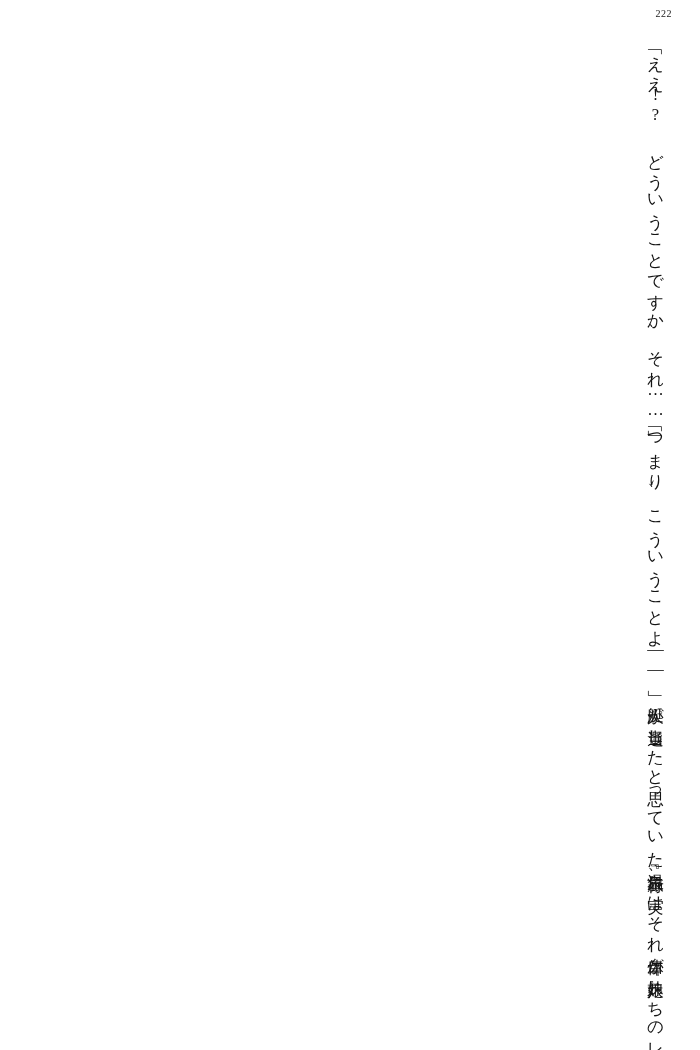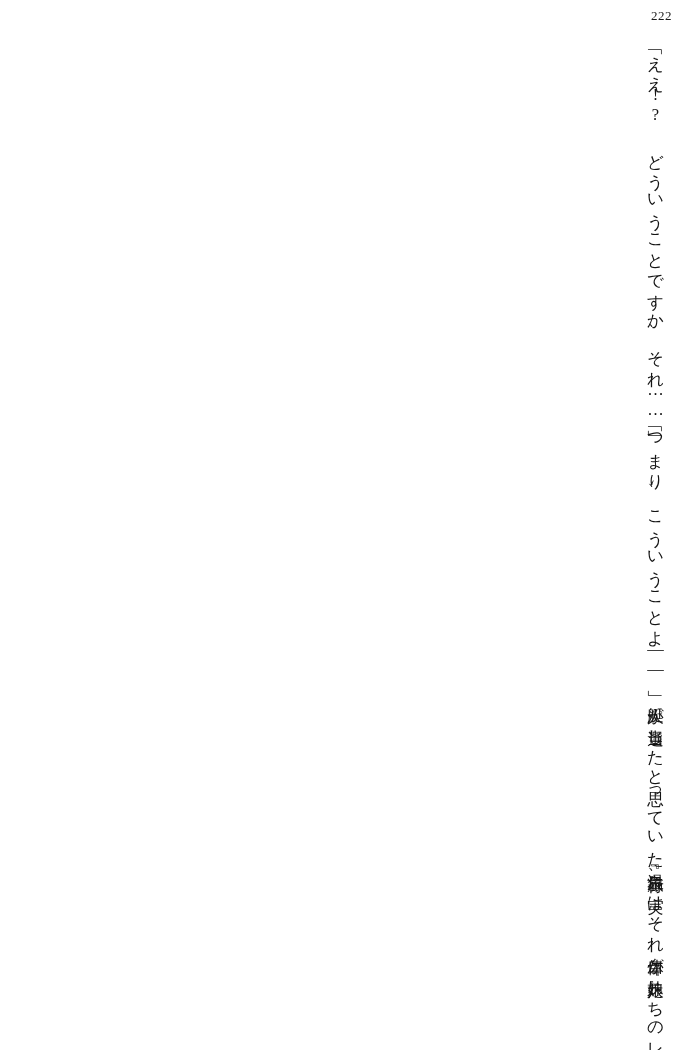--- a/index.html
+++ b/index.html
@@ -18,21 +18,21 @@
     position: relative;
     width: 700px;
     height: 1050px;
     box-sizing: border-box;
     background: #ffffff;
   }
   .page-number {
     position: absolute;
     top: 8px;
     right: 28px;
-    font-size: 13px;
+    font-size: 10px;
     letter-spacing: 0.5px;
     color: #1a1a1a;
     font-family: "Liberation Serif", "DejaVu Serif", serif;
     margin-left: 31px;
   }
   .text-block {
     position: absolute;
     top: 44px;
     right: 30px;
     left: 30px;

